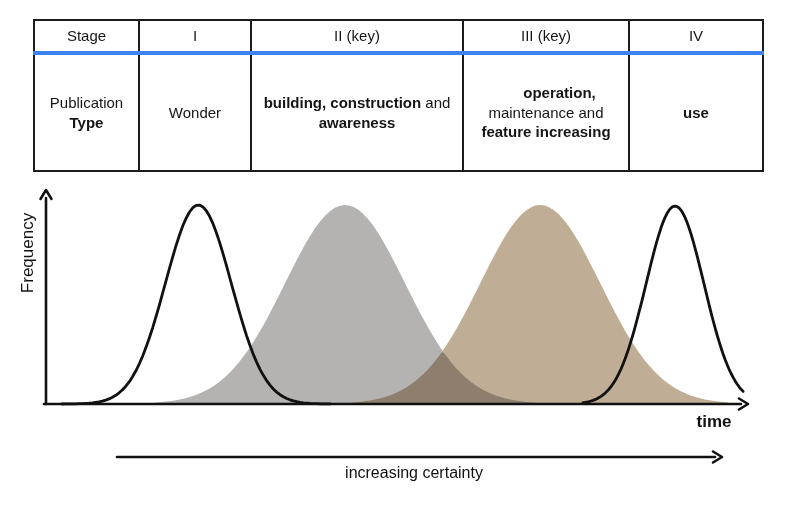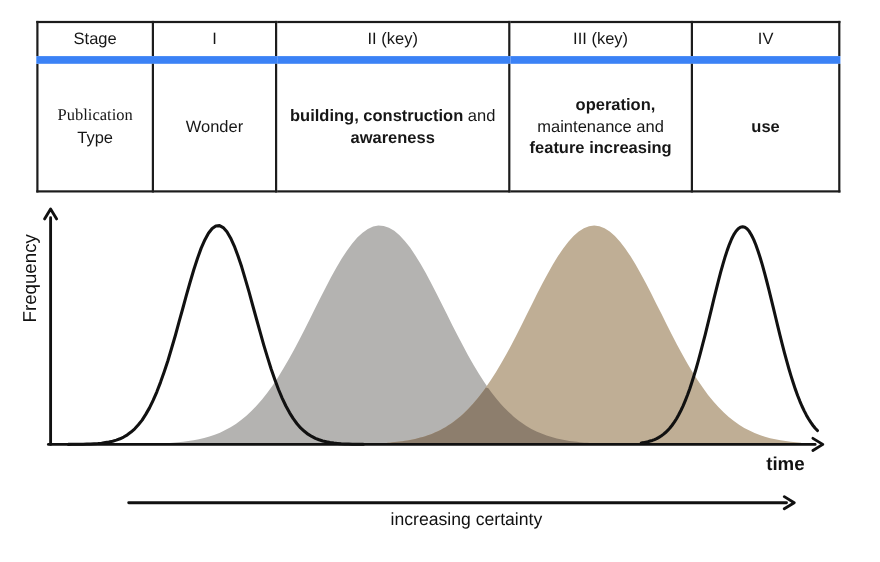--- a/index.html
+++ b/index.html
@@ -9,28 +9,28 @@
   }
   
   #pub-table{
     position:absolute;left:33px;top:19px;width:729px;height:144px;
     border-collapse:collapse;table-layout:fixed;
   }
   #pub-table td{
     border:2px solid #1c1c1c;text-align:center;vertical-align:middle;
     font-size:15px;line-height:1.32;padding:1px 6px;
   }
-  #pub-table tr.hdr td{height:28px;border-bottom:7px solid #3b82f6;}
+  #pub-table tr.hdr td{height:28px;border-bottom:4px solid #3b82f6;}
   #pub-table tr.bod td{height:113px;}
   
   #chart-svg{position:absolute;left:0;top:0;width:800px;height:511px;}
   .axis-label{position:absolute;font-size:16px;color:#111;white-space:nowrap;}
   #freq-label{left:28px;top:253px;transform:translate(-50%,-50%) rotate(-90deg);font-size:17px;}
   #time-label{left:714px;top:422px;transform:translate(-50%,-50%);font-size:17px;font-weight:bold;}
-  #certainty-label{left:424px;top:473px;transform:translate(-50%,-50%);}
+  #certainty-label{left:414px;top:473px;transform:translate(-50%,-50%);}
 </style>
 </head>
 <body>
 
 <div id="stage-canvas">
 
   <table id="pub-table">
     <colgroup>
       <col style="width:105px">
         <col style="width:112px">
@@ -41,22 +41,22 @@
     <tbody>
         <tr class="hdr">
       <td>Stage</td>
       <td>I</td>
       <td>II (key)</td>
       <td>III (key)</td>
       <td>IV</td>
     </tr>
     <tr class="bod">
       <td>
-            <div><span style="font-weight: 400; font-family: Liberation Serif, serif;">Publication</span></div>
-            <div><span style="font-weight: 400;">Type</span></div>
+            <div><span style="font-weight: 400;">Publication</span></div>
+            <div><span style="font-weight: 700;">Type</span></div>
           </td>
       <td>
             <div><span style="font-weight: 400;">Wonder</span></div>
           </td>
       <td>
             <div><span style="font-weight: 700;">building, construction</span><span style="font-weight: 400;"> and</span></div>
             <div><span style="font-weight: 700;">awareness</span></div>
           </td>
       <td>
             <div><span style="font-weight: 700; margin-left: 27px;">operation,</span></div>

